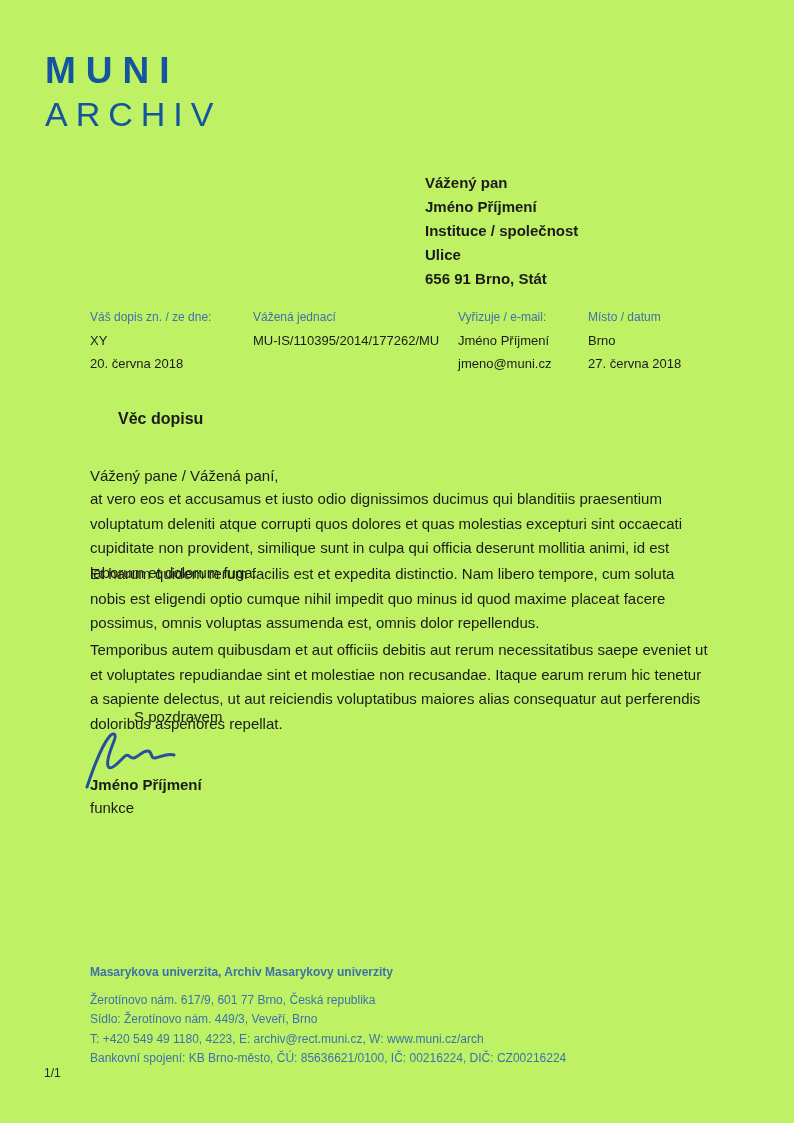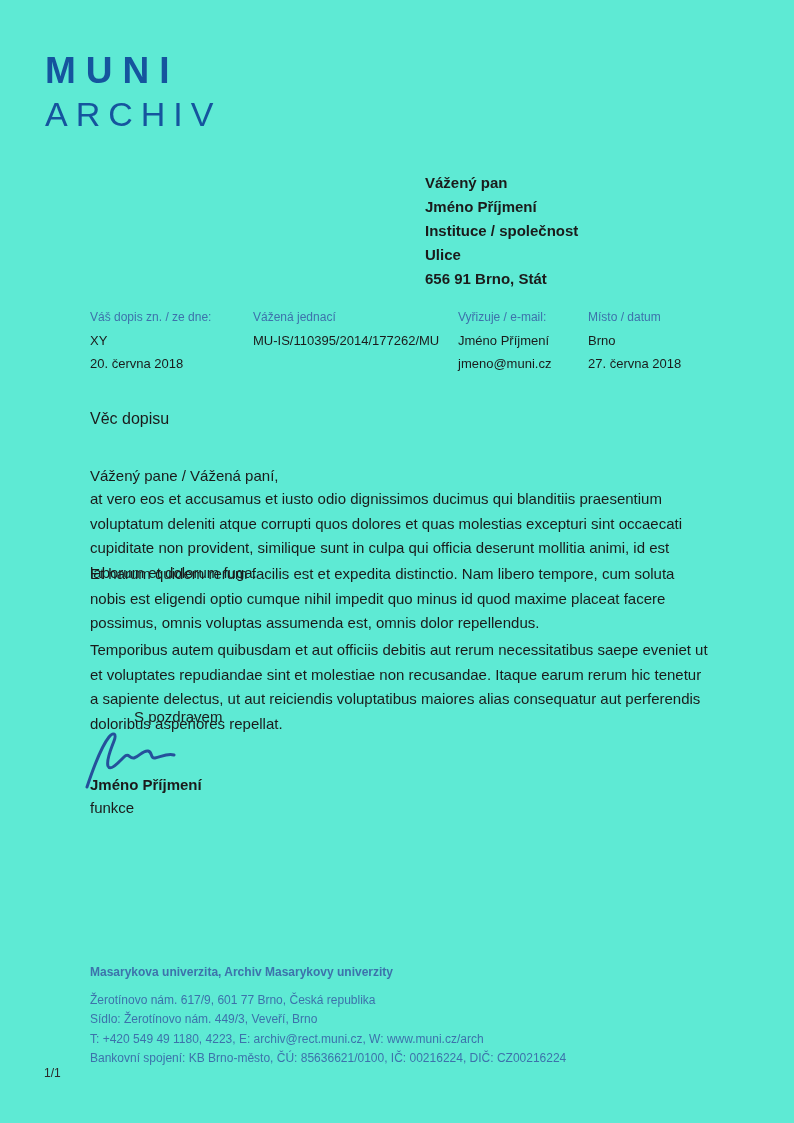--- a/index.html
+++ b/index.html
@@ -2,21 +2,21 @@
 <html><head>
 <meta charset="utf-8">
 <style>
   * { margin: 0; padding: 0; box-sizing: border-box; }
   html, body { background: #ffffff; }
   body { font-family: "Liberation Sans", sans-serif; color: #1b1b1b; }
   .page {
     position: relative;
     width: 794px;
     height: 1123px;
-    background: #5eead4;
+    background: #bef264;
     overflow: hidden;
   }
 
   
   .logo { position: absolute; left: 45px; top: 48px; color: #15549e; }
   .logo-muni {
     font-size: 37px; font-weight: 700; letter-spacing: 10px;
     line-height: 46px; white-space: nowrap;
   }
   .logo-archiv {
@@ -33,21 +33,21 @@
   .refcol { position: absolute; top: 0; }
   .refcol-1 { left: 90px; width: 160px; }
   .refcol-2 { left: 253px; width: 200px; }
   .refcol-3 { left: 458px; width: 125px; }
   .refcol-4 { left: 588px; width: 130px; }
   .ref-label { font-size: 12px; color: #3d72ab; line-height: 14px; margin-bottom: 6px; white-space: nowrap; }
   .ref-value { font-size: 13px; color: #1b1b1b; line-height: 22.5px; white-space: nowrap; }
 
   
   .letter { position: absolute; left: 90px; width: 622px; top: 0; }
-  .subject  { position: absolute; top: 410px; font-size: 16px; font-weight: 400; }
+  .subject  { position: absolute; top: 410px; font-size: 16px; font-weight: 700; margin-left: 28px; }
   .salutation { position: absolute; top: 467px; font-size: 15px; }
   .para { position: absolute; width: 622px; font-size: 15px; line-height: 24.5px; text-align: left; }
   .para-1 { top: 487px; }
   .para-2 { top: 562px; }
   .para-3 { top: 638px; }
   .closing { position: absolute; top: 708px; font-size: 15px; margin-left: 44px; }
   .signature-svg { position: absolute; left: -6px; top: 727px; }
   .signer-name { position: absolute; top: 776px; font-size: 15px; font-weight: 700; }
   .signer-role { position: absolute; top: 799px; font-size: 15px; }
 

